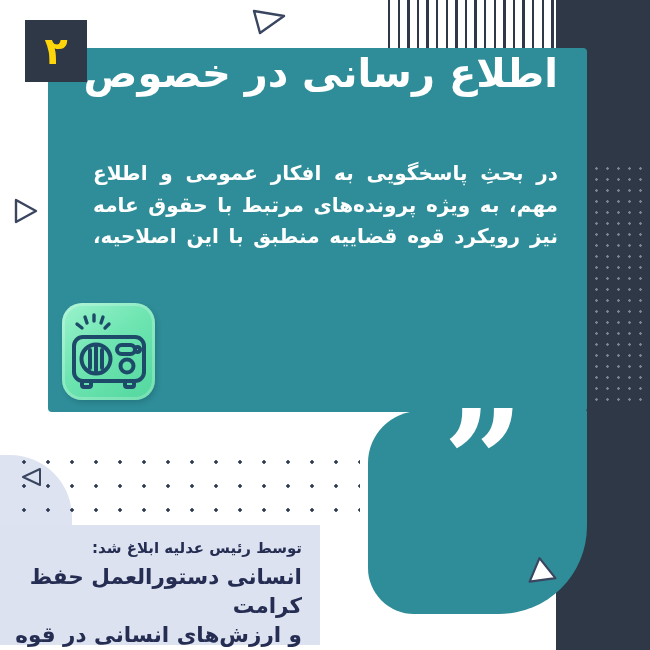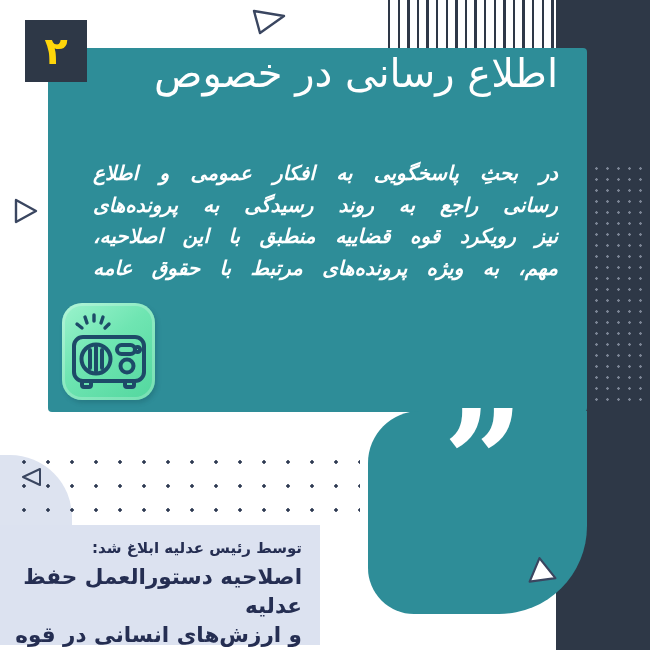--- a/index.html
+++ b/index.html
@@ -30,24 +30,24 @@
   .tongue{left:368px;top:411px;width:219px;height:203px;background:#2e8d98;
     border-radius:52px 0 88px 46px;z-index:3;}
 
   
   .badge{left:25px;top:20px;width:62px;height:62px;background:#2e3847;z-index:5;
     display:flex;align-items:center;justify-content:center;}
   .badge span{color:#ffd60a;font-size:38px;font-weight:bold;line-height:1;}
 
   
   .title{right:92px;top:48px;z-index:4;text-align:right;color:#ffffff;
-    font-weight:normal;font-size:40px;line-height:51px;letter-spacing:-0.5px;}
+    font-weight:bold;font-size:40px;line-height:51px;letter-spacing:-0.5px;}
   .body{right:92px;top:158px;width:465px;z-index:4;color:#ffffff;
     font-weight:bold;font-size:20px;line-height:31.5px;}
-  .body .bl{text-align:justify;text-align-last:justify;font-style:italic;}
+  .body .bl{text-align:justify;text-align-last:justify;}
   .body .bl.last{text-align-last:right;}
 
   
   .tile{left:62px;top:303px;width:93px;height:97px;border-radius:20px;z-index:6;
     background:linear-gradient(140deg,#9cf3cd 0%,#6fe5b2 45%,#52d79e 100%);
     box-shadow:inset 0 0 0 3px rgba(255,255,255,.22), 2px 3px 4px rgba(20,70,80,.25);}
   .tile svg{position:absolute;left:0;top:0;}
 
   
   .quote{left:443px;top:392px;z-index:6;color:#ffffff;
@@ -84,23 +84,22 @@
   <div class="abs badge">
     <span>۲</span>
   </div>
 
   <div class="abs title">
     <div>اطلاع رسانی در خصوص</div>
   </div>
 
   <div class="abs body">
     <div class="bl">در بحثِ پاسخگویی به افکار عمومی و اطلاع</div>
-    <div class="bl">رسانی راجع به روند رسیدگی به پرونده‌های</div>
+    <div class="bl">مهم، به ویژه پرونده‌های مرتبط با حقوق عامه</div>
     <div class="bl">نیز رویکرد قوه قضاییه منطبق با این اصلاحیه،</div>
-    <div class="bl">مهم، به ویژه پرونده‌های مرتبط با حقوق عامه</div>
   </div>
 
   <div class="abs tile">
     <svg width="93" height="97" viewBox="0 0 93 97">
       <g stroke="#1d4a68" stroke-width="4" fill="none" stroke-linecap="round">
 
         <g stroke-width="3.4">
           <line x1="15" y1="21" x2="20" y2="25"></line>
           <line x1="23" y1="14" x2="25" y2="20"></line>
           <line x1="32" y1="12" x2="32" y2="18"></line>
@@ -125,21 +124,21 @@
     </svg>
   </div>
 
   <div class="abs quote">”</div>
 
   <div class="abs corner-shape"></div>
   <div class="abs white-dots"></div>
 
   <div class="abs footer-box">
     <div class="footer-kicker">توسط رئیس عدلیه ابلاغ شد:</div>
-    <div class="footer-title">اصلاحیه دستورالعمل حفظ عدلیه</div>
+    <div class="footer-title">انسانی دستورالعمل حفظ کرامت</div>
     <div class="footer-title" style="margin-top:0;">و ارزش‌های انسانی در قوه قضاییه</div>
   </div>
 
   <div class="abs tri" style="left:250px;top:2px;">
     <svg width="38" height="34" viewBox="0 0 38 34">
       <polygon points="4,9 34,14 10,31" fill="none" stroke="#3a4660" stroke-width="2.4" stroke-linejoin="round"></polygon>
     </svg>
   </div>
   <div class="abs tri" style="left:12px;top:196px;">
     <svg width="28" height="30" viewBox="0 0 28 30">

